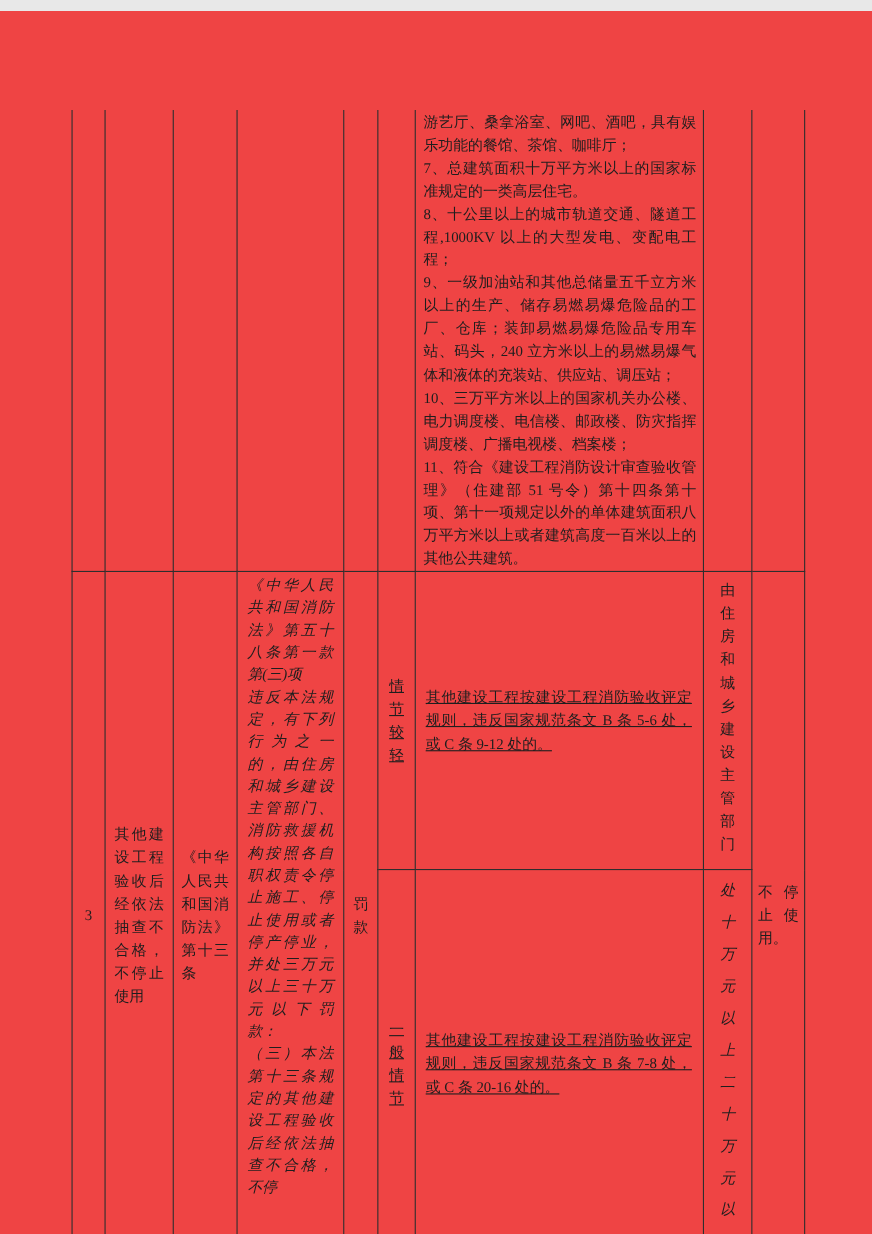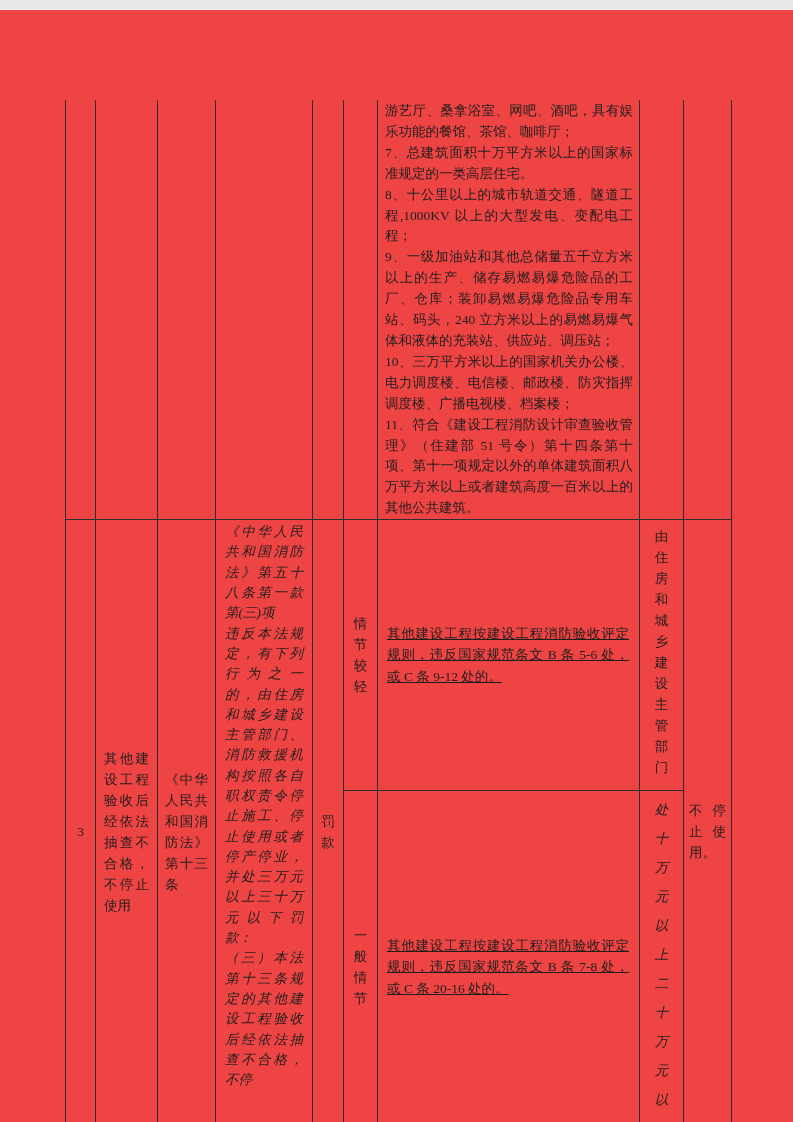--- a/index.html
+++ b/index.html
@@ -47,21 +47,21 @@
   .cell-violation { padding: 0 8px; }
   .cell-basis { padding: 0 7px; font-family: Liberation Serif, serif; }
   .cell-provision {
     vertical-align: top;
     padding: 2px 9px 0 9px;
     white-space: pre-wrap;
     line-height: 20.3px;
     font-style: italic;
   }
   .cell-category { text-align: center; padding: 0 4px; font-family: Liberation Serif, serif; }
-  .cell-severity { text-align: center; padding: 0 6px; }
+  .cell-severity { text-align: center; padding: 0 6px; text-decoration: underline; }
   .cell-criteria { padding: 0 10px 0 9px; line-height: 21.5px; text-decoration: underline; }
   .cell-fine {
     vertical-align: top;
     text-align: center;
     padding: 6px 9px 0 9px;
   }
   .cell-fine-2 { padding-top: 4px; line-height: 29px; font-style: italic; }
   .cell-measure { padding: 0 5px; }
 </style>
 </head>

